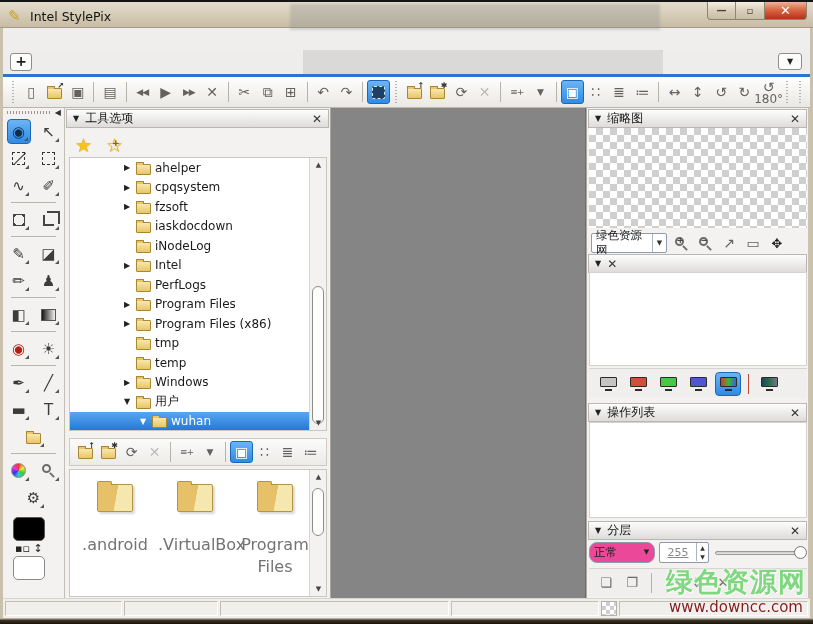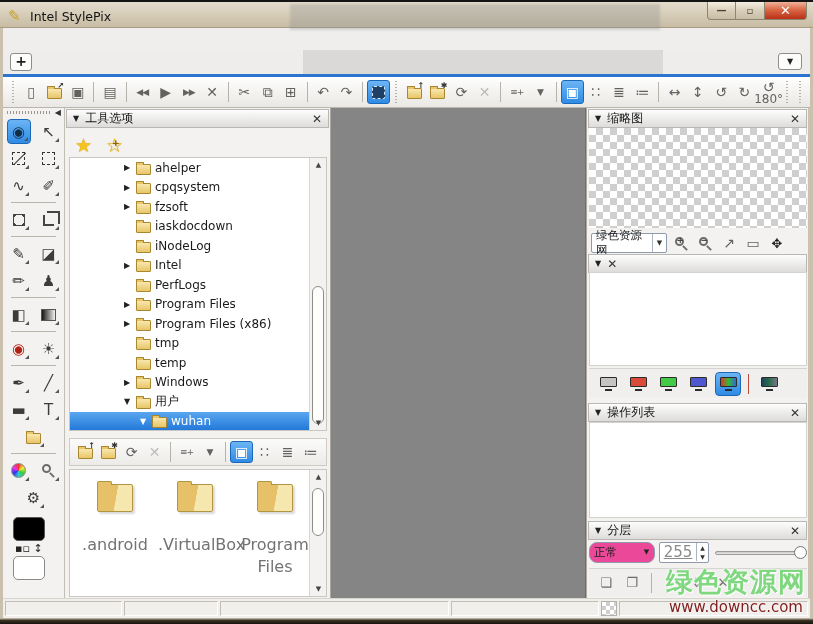--- a/index.html
+++ b/index.html
@@ -176,21 +176,21 @@
 
   #actions-view { position:absolute; left:2px; top:314px; width:218px; height:96px; background:#fff; border:1px solid #d5d3cf; }
 
   #layer-controls { position:absolute; left:2px; top:432px; width:218px; height:24px; display:flex; align-items:center; gap:4px; }
   #blend-combo { width:66px; height:21px; background:#ec4899; border:1px solid #8f9bac; border-radius:8px;
     display:flex; align-items:center; }
   #blend-combo .val { flex:1; padding-left:4px; font-size:11.5px; }
   #blend-combo .carr { width:15px; font-size:7px; text-align:center; color:#222; }
   #opacity-spin { width:50px; height:21px; background:#fff; border:1px solid #8f9bac; border-radius:2px;
     display:flex; align-items:center; }
-  #opacity-spin .val { flex:1; text-align:center; color:#8a8a8a; font-size:15px;text-decoration:underline; }
+  #opacity-spin .val { flex:1; text-align:center; color:#8a8a8a; font-size:11px;text-decoration:underline; }
   #opacity-spin .steps { width:12px; display:flex; flex-direction:column; border-left:1px solid #aab4c2; }
   #opacity-spin .steps span { font-size:6px; text-align:center; line-height:9px; color:#333; }
   #opacity-slider { flex:1; height:21px; position:relative; }
   #opacity-slider .track { position:absolute; left:2px; right:4px; top:9px; height:4px;
     background:linear-gradient(#c6c6c6,#eee); border:1px solid #9a9a96; border-radius:2px; }
   #opacity-slider .knob { position:absolute; right:0px; top:4px; width:13px; height:13px; background:#fcfcfc;
     border:1px solid #77756f; border-radius:50%; }
   #layer-buttons { position:absolute; left:2px; top:460px; width:218px; height:28px; background:#f0efed;
     border-top:1px solid #d5d3cf; display:flex; align-items:center; gap:4px; padding:0 6px; }
   #layer-buttons .tbtn { width:22px; height:22px; font-size:13px; color:#6d6c68; }

